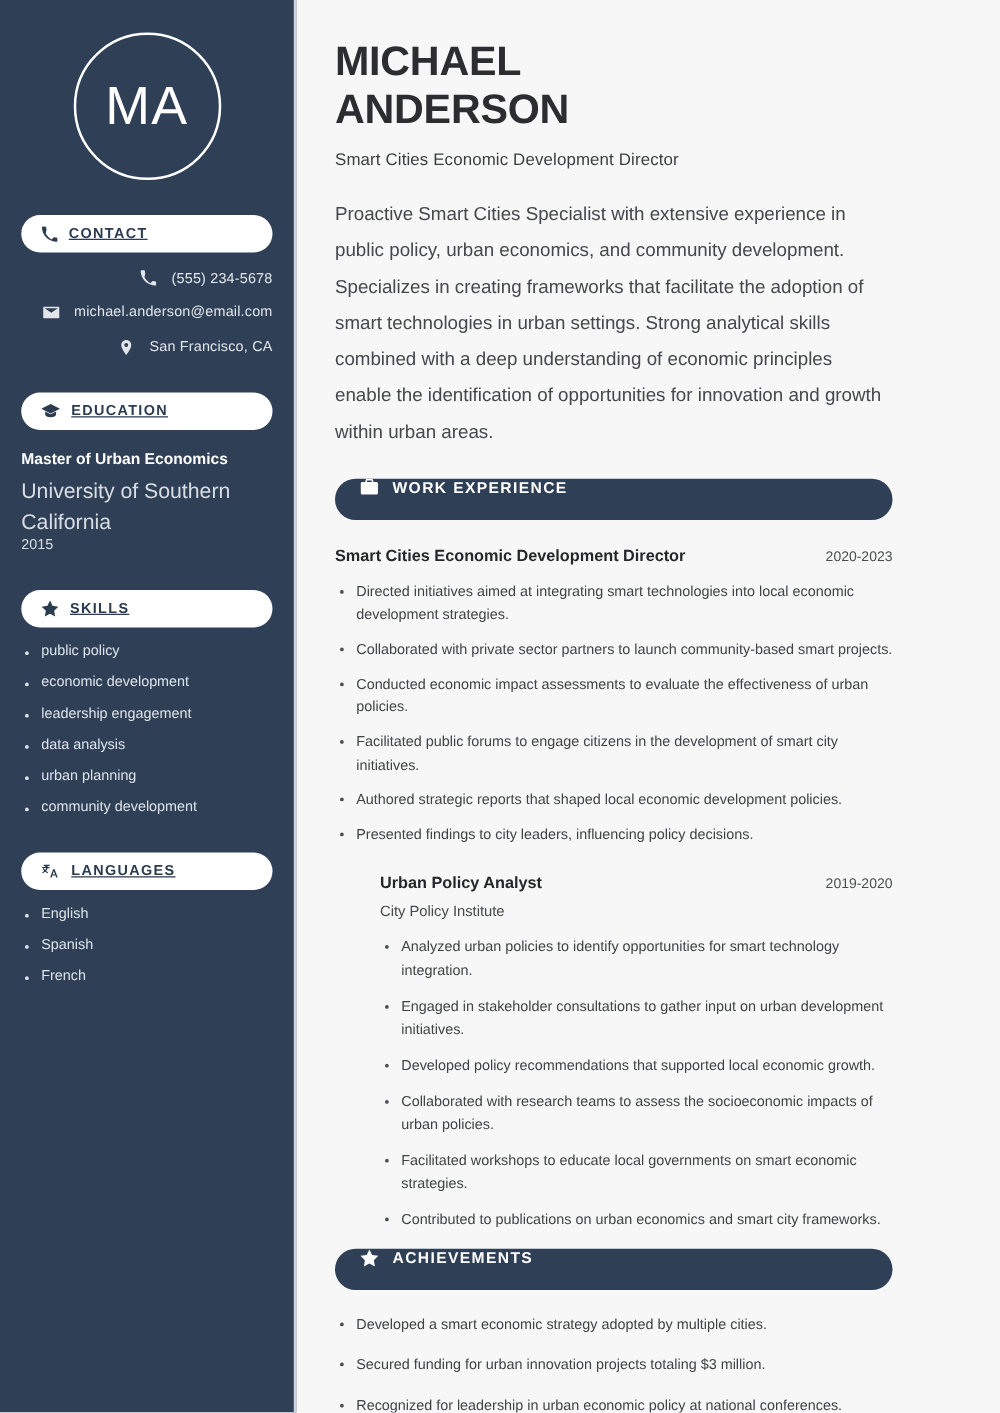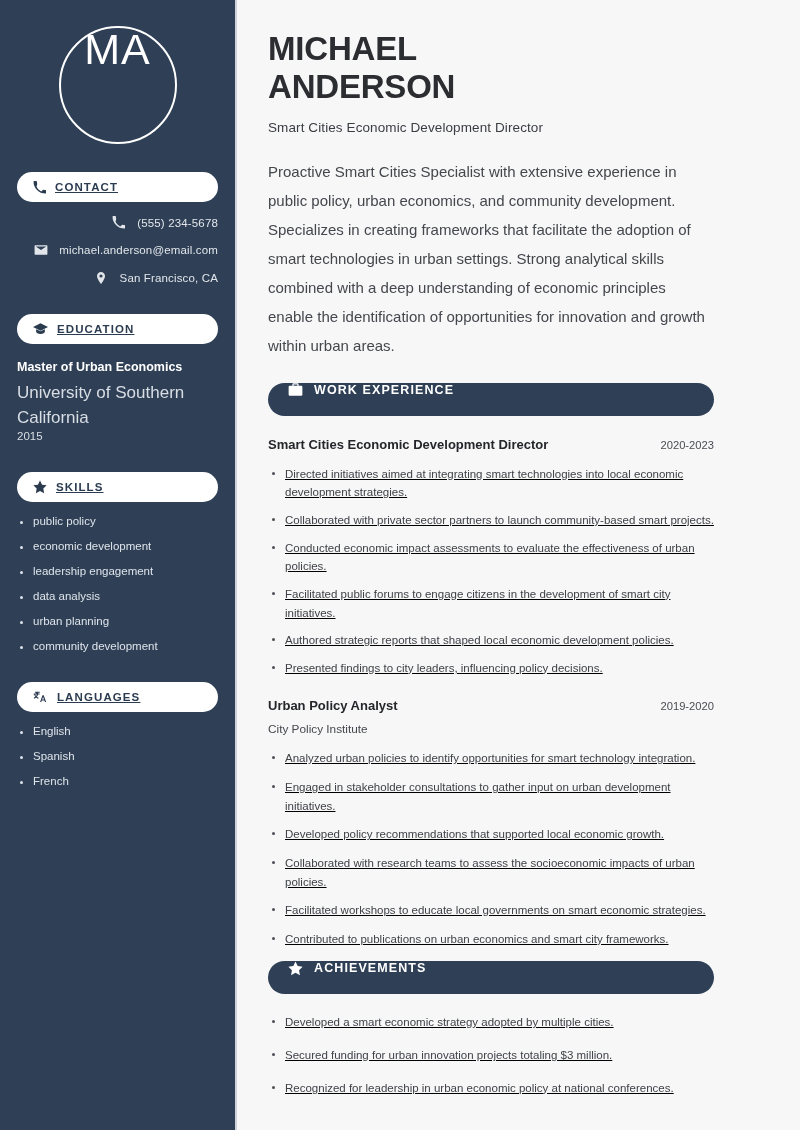--- a/index.html
+++ b/index.html
@@ -13,21 +13,21 @@
 
   
   .sidebar {
     position:absolute; left:0; top:0; width:237px; height:1130px;
     background:#2e3f56; border-right:2px solid #cfd3d8;
   }
   .avatar-wrap { display:flex; justify-content:center; margin-top:26px; }
   .avatar {
     width:118px; height:118px; border-radius:50%;
     border:2.5px solid #ffffff;
-    display:flex; justify-content:center;
+    display:flex; align-items:center; justify-content:center;
   }
   .avatar-initials {
     color:#ffffff; font-size:43px; font-weight:400; letter-spacing:1px;
     line-height:1;
   }
 
   .pill {
     margin:0 17px; height:30px; background:#ffffff; border-radius:16px;
     display:flex; align-items:center; padding:0 0 0 16px; gap:9px;
   }
@@ -67,21 +67,21 @@
     height:33px; background:#2e3f56; border-radius:17px; margin-top:22px;
     display:flex; align-items:flex-start; padding-left:20px; gap:11px;
   }
   .bar .bar-label { color:#ffffff; font-size:12.5px; font-weight:700; letter-spacing:1.1px; }
 
   .job-head { display:flex; justify-content:space-between; align-items:baseline; margin-top:21px; }
   .job-title { color:#24262a; font-size:13px; font-weight:700; }
   .job-date  { color:#4a4d52; font-size:11.2px; }
   .job-org   { color:#45484d; font-size:11.8px; margin-top:9px; }
 
-  ul.bullets { list-style:none; margin-top:13px;text-decoration:underline; }
+  ul.bullets { list-style:none; margin-top:13px; }
   ul.bullets li {
     position:relative; color:#3f4246; font-size:11.5px; line-height:1.62;
     padding-left:17px; margin-top:9px;
   }
   ul.bullets li:first-child { margin-top:0; }
   ul.bullets li:before {
     content:""; position:absolute; left:4px; top:7px;
     width:3px; height:3px; background:#4a4d52; border-radius:50%;
   }
   ul.bullets.wide li { margin-top:10px; }
@@ -220,21 +220,21 @@
       <ul class="bullets">
         <li>Directed initiatives aimed at integrating smart technologies into local economic development strategies.</li>
         <li>Collaborated with private sector partners to launch community-based smart projects.</li>
         <li>Conducted economic impact assessments to evaluate the effectiveness of urban policies.</li>
         <li>Facilitated public forums to engage citizens in the development of smart city initiatives.</li>
         <li>Authored strategic reports that shaped local economic development policies.</li>
         <li>Presented findings to city leaders, influencing policy decisions.</li>
       </ul>
     </div>
 
-    <div style="margin-top:9px;">
+    <div style="margin-top:9px;margin-left:36px;">
       <div class="job-head">
         <span class="job-title">Urban Policy Analyst</span>
         <span class="job-date">2019-2020</span>
       </div>
       <div class="job-org">City Policy Institute</div>
       <ul class="bullets wide">
         <li>Analyzed urban policies to identify opportunities for smart technology integration.</li>
         <li>Engaged in stakeholder consultations to gather input on urban development initiatives.</li>
         <li>Developed policy recommendations that supported local economic growth.</li>
         <li>Collaborated with research teams to assess the socioeconomic impacts of urban policies.</li>

